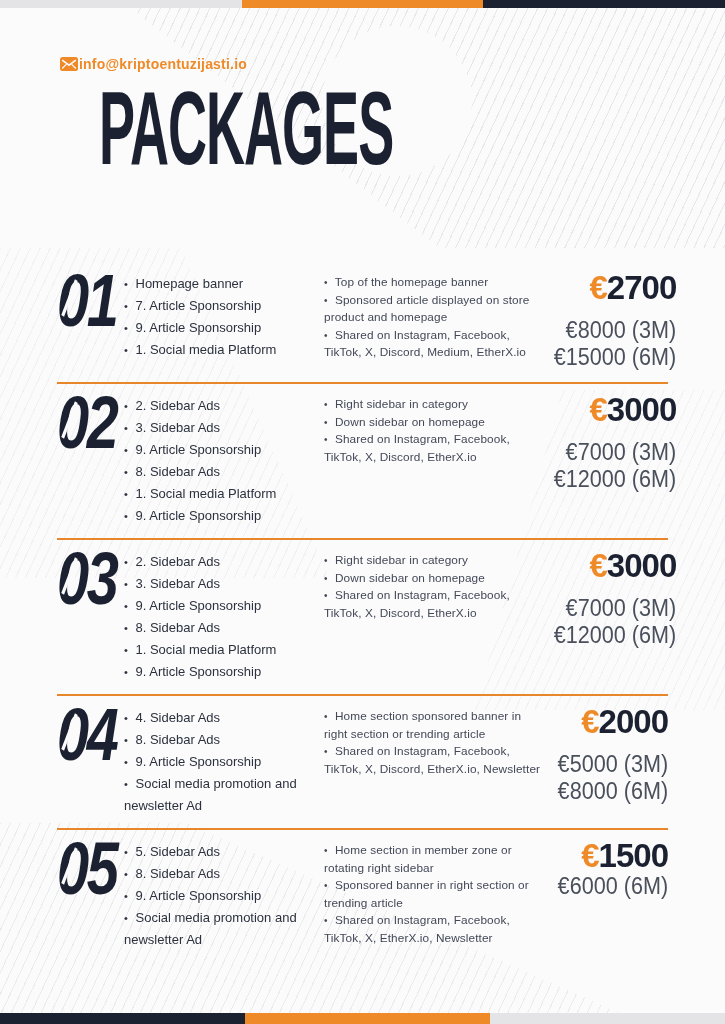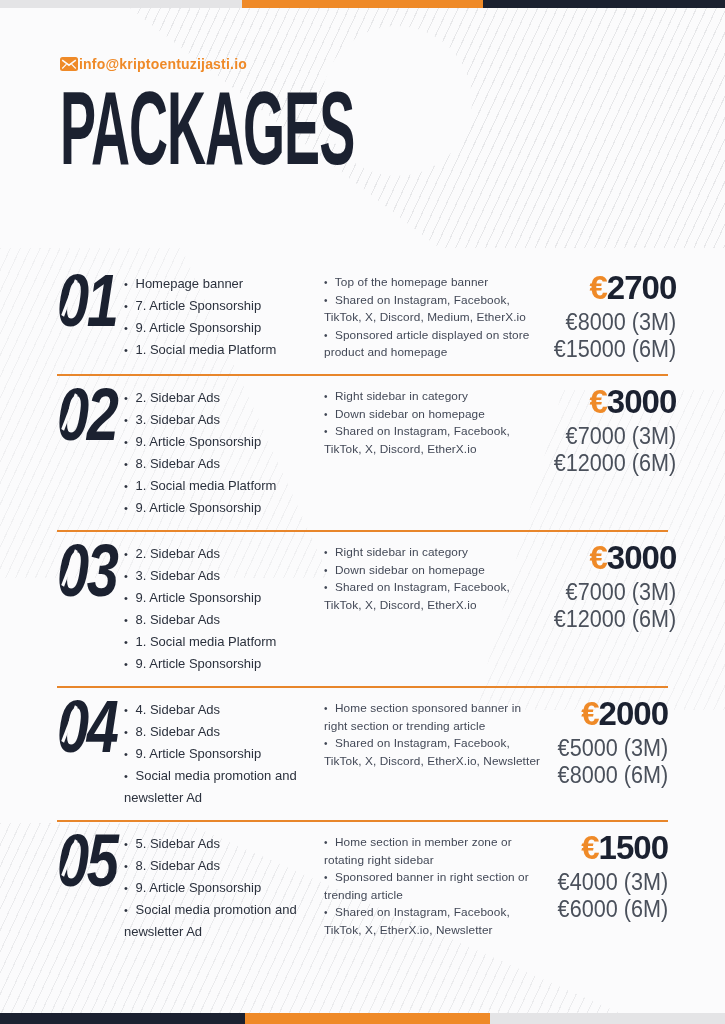--- a/index.html
+++ b/index.html
@@ -32,21 +32,21 @@
   }
   .hatch-top{left:130px;top:8px;width:595px;height:240px;clip-path:polygon(0 0,100% 0,100% 100%,52% 100%);}
   .hatch-left{left:0;top:248px;width:330px;height:330px;opacity:.55;clip-path:polygon(0 0,55% 0,100% 100%,0 100%);}
   .hatch-rightmid{right:0;top:390px;width:250px;height:320px;opacity:.5;clip-path:polygon(35% 0,100% 0,100% 100%,0 100%);}
   .hatch-bottom{left:0;bottom:11px;width:620px;height:190px;opacity:.8;clip-path:polygon(0 0,30% 0,100% 100%,0 100%);}
   .bg-circle{position:absolute;left:322px;top:26px;width:150px;height:150px;border-radius:50%;background:var(--bg);z-index:0;}
   
   .header{position:relative;z-index:1;padding:54px 60px 0;}
   .email-row{display:flex;align-items:center;gap:1px;height:20px;}
   .email-text{color:var(--orange);font-weight:bold;font-size:14px;letter-spacing:.2px;}
-  .title-wrap{height:88px;margin-top:12px;overflow:visible;}
+  .title-wrap{height:88px;margin-top:12px;overflow:visible;text-align:right;}
   .title{
     display:inline-block;color:var(--navy);font-weight:bold;font-size:104px;
     line-height:.82;letter-spacing:-2px;white-space:nowrap;
     transform:scaleX(.52);transform-origin:left top;
   }
   
   .rows{position:relative;z-index:1;margin-top:88px;padding:0 57px;}
   .pk-row{
     display:grid;grid-template-columns:67px 194px 225px 1fr;
     padding:9px 0 11px;align-items:start;
@@ -78,21 +78,21 @@
   .price-main{
     font-size:33px;font-weight:bold;color:var(--navy);letter-spacing:-1px;
     line-height:34px;white-space:nowrap;
   }
   .price-main .cur{color:var(--orange);}
   .price-sub{
     display:inline-block;font-size:23.5px;font-weight:normal;color:var(--gray-text);
     line-height:27px;white-space:nowrap;letter-spacing:0;
     transform:scaleX(.92);transform-origin:right top;
   }
-  .price-sub-wrap{margin-top:4px;}
+  .price-sub-wrap{margin-top:12px;}
 </style>
 </head>
 <body>
 
 <div class="page">
 
   <div class="topbar">
     <div class="seg seg1"></div>
     <div class="seg seg2"></div>
     <div class="seg seg3"></div>
@@ -126,22 +126,22 @@
       <span class="num-inner"><span class="num-text">01</span><i class="slash"></i></span>
     </div>
     <ul class="items">
           <li><span class="b">•</span> Homepage banner</li>
           <li><span class="b">•</span> 7. Article Sponsorship</li>
           <li><span class="b">•</span> 9. Article Sponsorship</li>
           <li><span class="b">•</span> 1. Social media Platform</li>
         </ul>
     <ul class="details">
           <li><span class="b">•</span> Top of the homepage banner</li>
+          <li><span class="b">•</span> Sponsored article displayed on store product and homepage</li>
           <li><span class="b">•</span> Shared on Instagram, Facebook, TikTok, X, Discord, Medium, EtherX.io</li>
-          <li><span class="b">•</span> Sponsored article displayed on store product and homepage</li>
         </ul>
     <div class="price">
       <div class="price-main">
         <span class="cur">€</span><span class="amt">2700</span>
       </div>
       <div class="price-sub-wrap"><span class="price-sub">€8000 (3M)</span></div>
       <div><span class="price-sub">€15000 (6M)</span></div>
     </div>
   </section>
 <div class="divider"></div>
@@ -232,21 +232,20 @@
         </ul>
     <ul class="details">
           <li><span class="b">•</span> Home section in member zone or rotating right sidebar</li>
           <li><span class="b">•</span> Sponsored banner in right section or trending article</li>
           <li><span class="b">•</span> Shared on Instagram, Facebook, TikTok, X, EtherX.io, Newsletter</li>
         </ul>
     <div class="price">
       <div class="price-main">
         <span class="cur">€</span><span class="amt">1500</span>
       </div>
-      <div class="price-sub-wrap"><span class="price-sub">€4000 (3M)</span></div>
       <div><span class="price-sub">€6000 (6M)</span></div>
     </div>
   </section>
 </main>
 
   <div class="bottombar">
     <div class="seg seg1"></div>
     <div class="seg seg2"></div>
     <div class="seg seg3"></div>
   </div>

